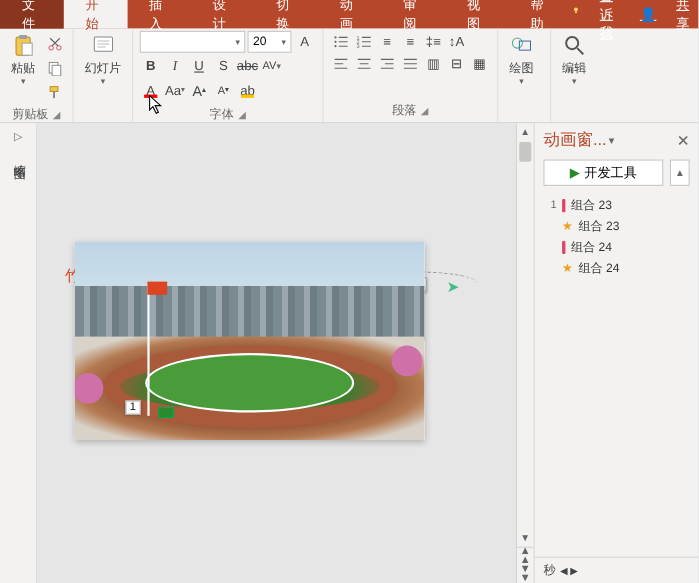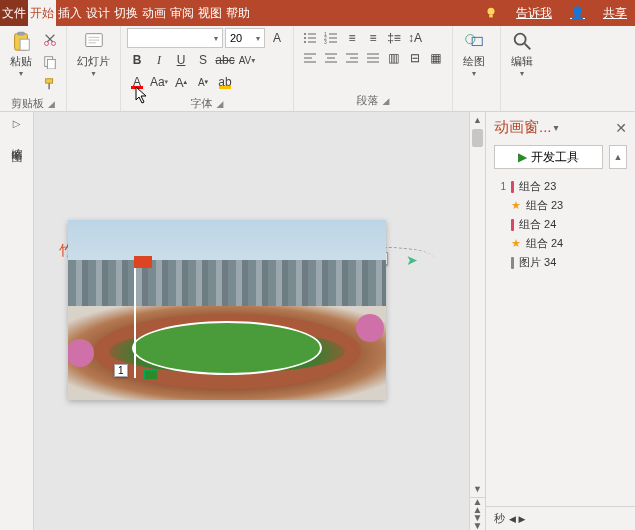--- a/index.html
+++ b/index.html
@@ -1,20 +1,20 @@
 <!DOCTYPE html>
 <html><head>
 <meta charset="utf-8">
 <style>
 * { box-sizing: border-box; margin: 0; padding: 0; font-family: "Microsoft YaHei", "Segoe UI", sans-serif; }
 body { width: 635px; height: 530px; background: #e6e6e6; overflow: hidden; position: relative; }
 
 
 .tabs { height: 26px; background: #b7472a; display: flex; align-items: stretch; font-size: 12px; color: #fff; }
-.tab { padding: 0 2px; display: flex; align-items: center; cursor: pointer; }
+.tab { padding: 0 20px; display: flex; align-items: center; cursor: pointer; }
 .tab.file { background: #8a3520; }
 .tab.active { background: #f3f2f1; color: #b7472a; }
 .tabs-right { margin-left: auto; display: flex; align-items: center; gap: 18px; padding-right: 8px; text-decoration: underline; }
 .bulb { width: 14px; height: 14px; display: inline-block; }
 
 
 .ribbon { height: 86px; background: #f3f2f1; border-bottom: 1px solid #d4d4d4; display: flex; }
 .group { border-right: 1px solid #e1dfdd; padding: 2px 6px 0 6px; display: flex; flex-direction: column; justify-content: space-between; position: relative; }
 .group-label { font-size: 11px; color: #666; text-align: center; padding: 2px 0 3px; display: flex; align-items: center; justify-content: center; gap: 4px; }
 .dlauncher { font-size: 9px; color: #888; cursor: pointer; }
@@ -391,24 +391,19 @@
       <div class="aniitem">
           <span class="num"></span>
           <span class="bar"></span>
           <span>组合 24</span>
         </div>
       <div class="aniitem">
           <span class="num"></span>
           <span class="star">★</span>
           <span>组合 24</span>
         </div>
-      <div class="aniitem">
-          <span class="num"></span>
-          <span class="bar g"></span>
-          <span>图片 34</span>
-        </div>
     </div>
     <div class="anifoot">
       <span>秒</span>
       <span style="font-size:9px">◀ ▶</span>
     </div>
   </div>
 </div>
 
 </body></html>

